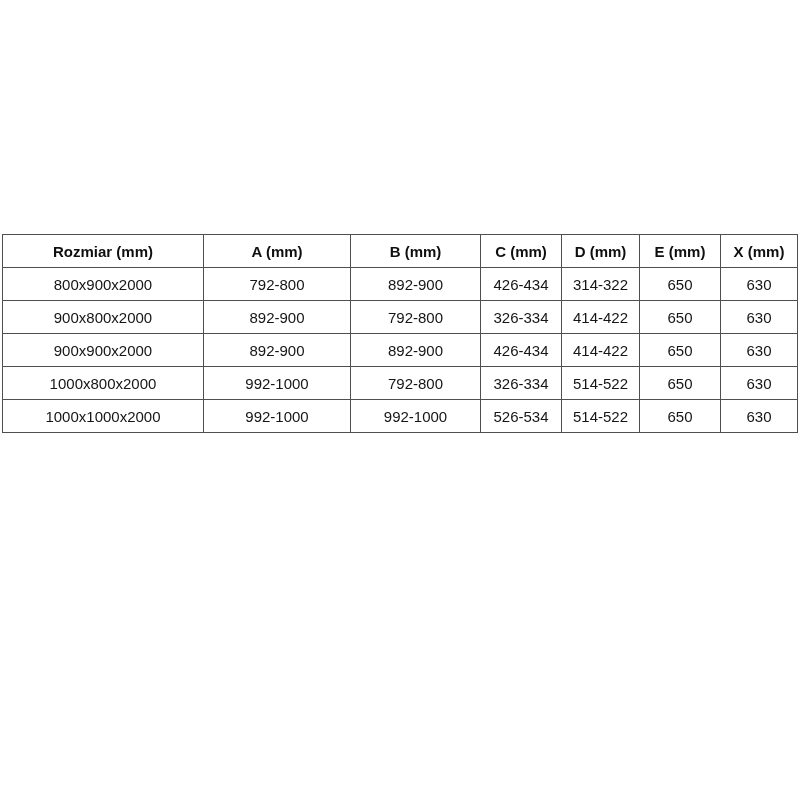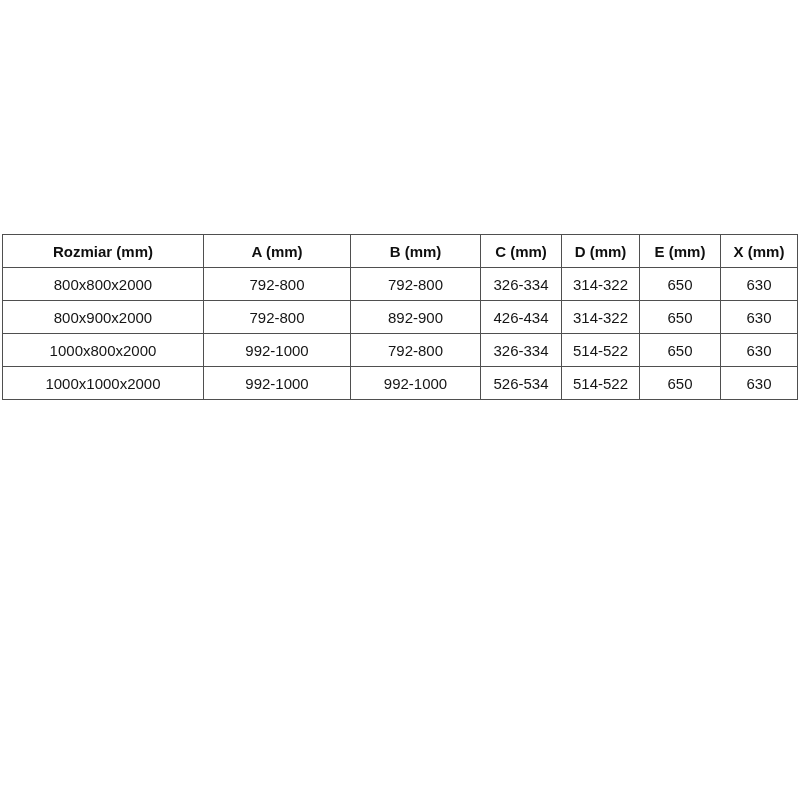--- a/index.html
+++ b/index.html
@@ -70,34 +70,43 @@
           <th>A (mm)</th>
           <th>B (mm)</th>
           <th>C (mm)</th>
           <th>D (mm)</th>
           <th>E (mm)</th>
           <th>X (mm)</th>
         </tr>
     </thead>
     <tbody id="table-body">
         <tr>
-          <td>800x800x2000</td>
+          <td>800x900x2000</td>
           <td>792-800</td>
-          <td>792-800</td>
-          <td>326-334</td>
+          <td>892-900</td>
+          <td>426-434</td>
           <td>314-322</td>
           <td>650</td>
           <td>630</td>
         </tr>
         <tr>
-          <td>800x900x2000</td>
+          <td>900x800x2000</td>
+          <td>892-900</td>
           <td>792-800</td>
+          <td>326-334</td>
+          <td>414-422</td>
+          <td>650</td>
+          <td>630</td>
+        </tr>
+        <tr>
+          <td>900x900x2000</td>
+          <td>892-900</td>
           <td>892-900</td>
           <td>426-434</td>
-          <td>314-322</td>
+          <td>414-422</td>
           <td>650</td>
           <td>630</td>
         </tr>
         <tr>
           <td>1000x800x2000</td>
           <td>992-1000</td>
           <td>792-800</td>
           <td>326-334</td>
           <td>514-522</td>
           <td>650</td>

